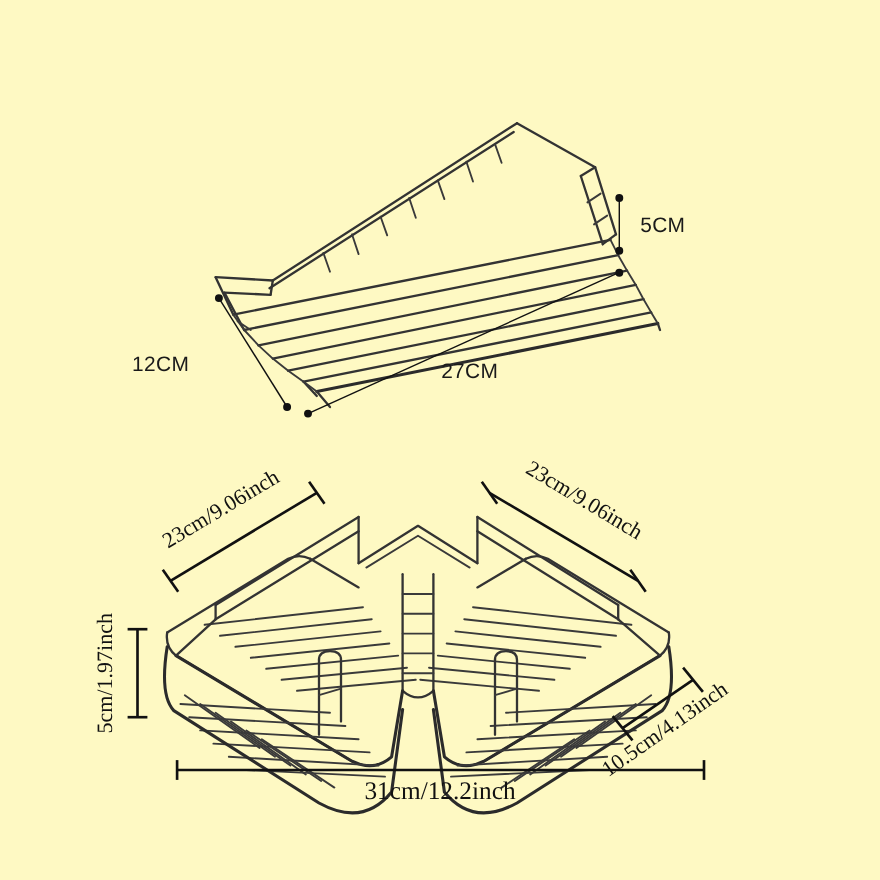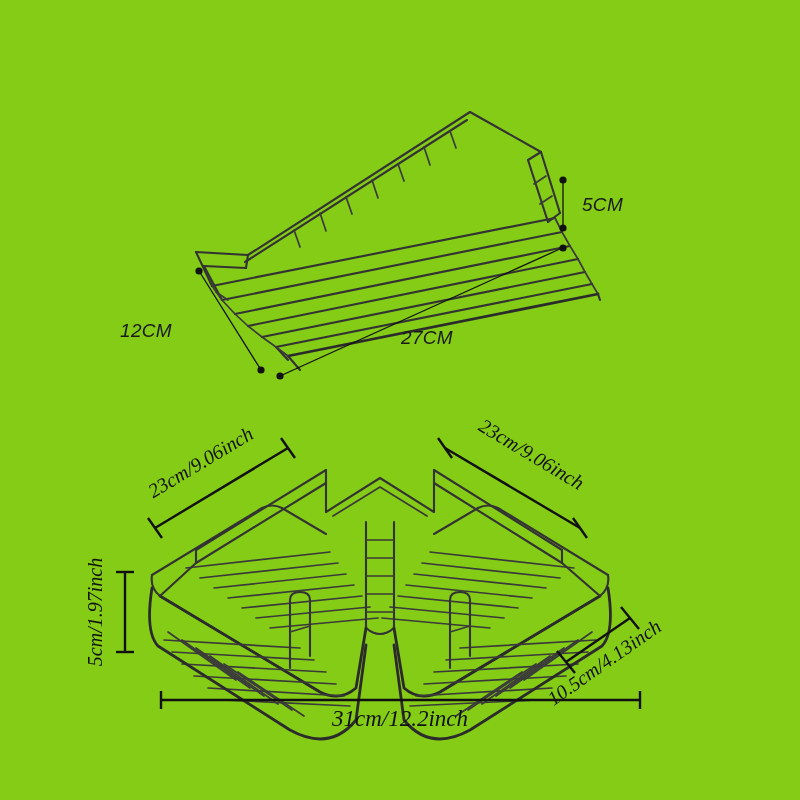--- a/index.html
+++ b/index.html
@@ -11,22 +11,21 @@
   body {
     width: 800px;
     height: 800px;
     font-family: "Liberation Sans", sans-serif;
     overflow: hidden;
   }
   #page {
     position: relative;
     width: 800px;
     height: 800px;
-    background: #84cc16;
-    font-style: italic;
+    background: #fef9c3;
   }
   .panel {
     position: absolute;
     left: 0;
     width: 800px;
   }
   #panel-top { top: 0; height: 400px; }
   #panel-bottom { top: 400px; height: 400px; }
 
   svg.figure {

